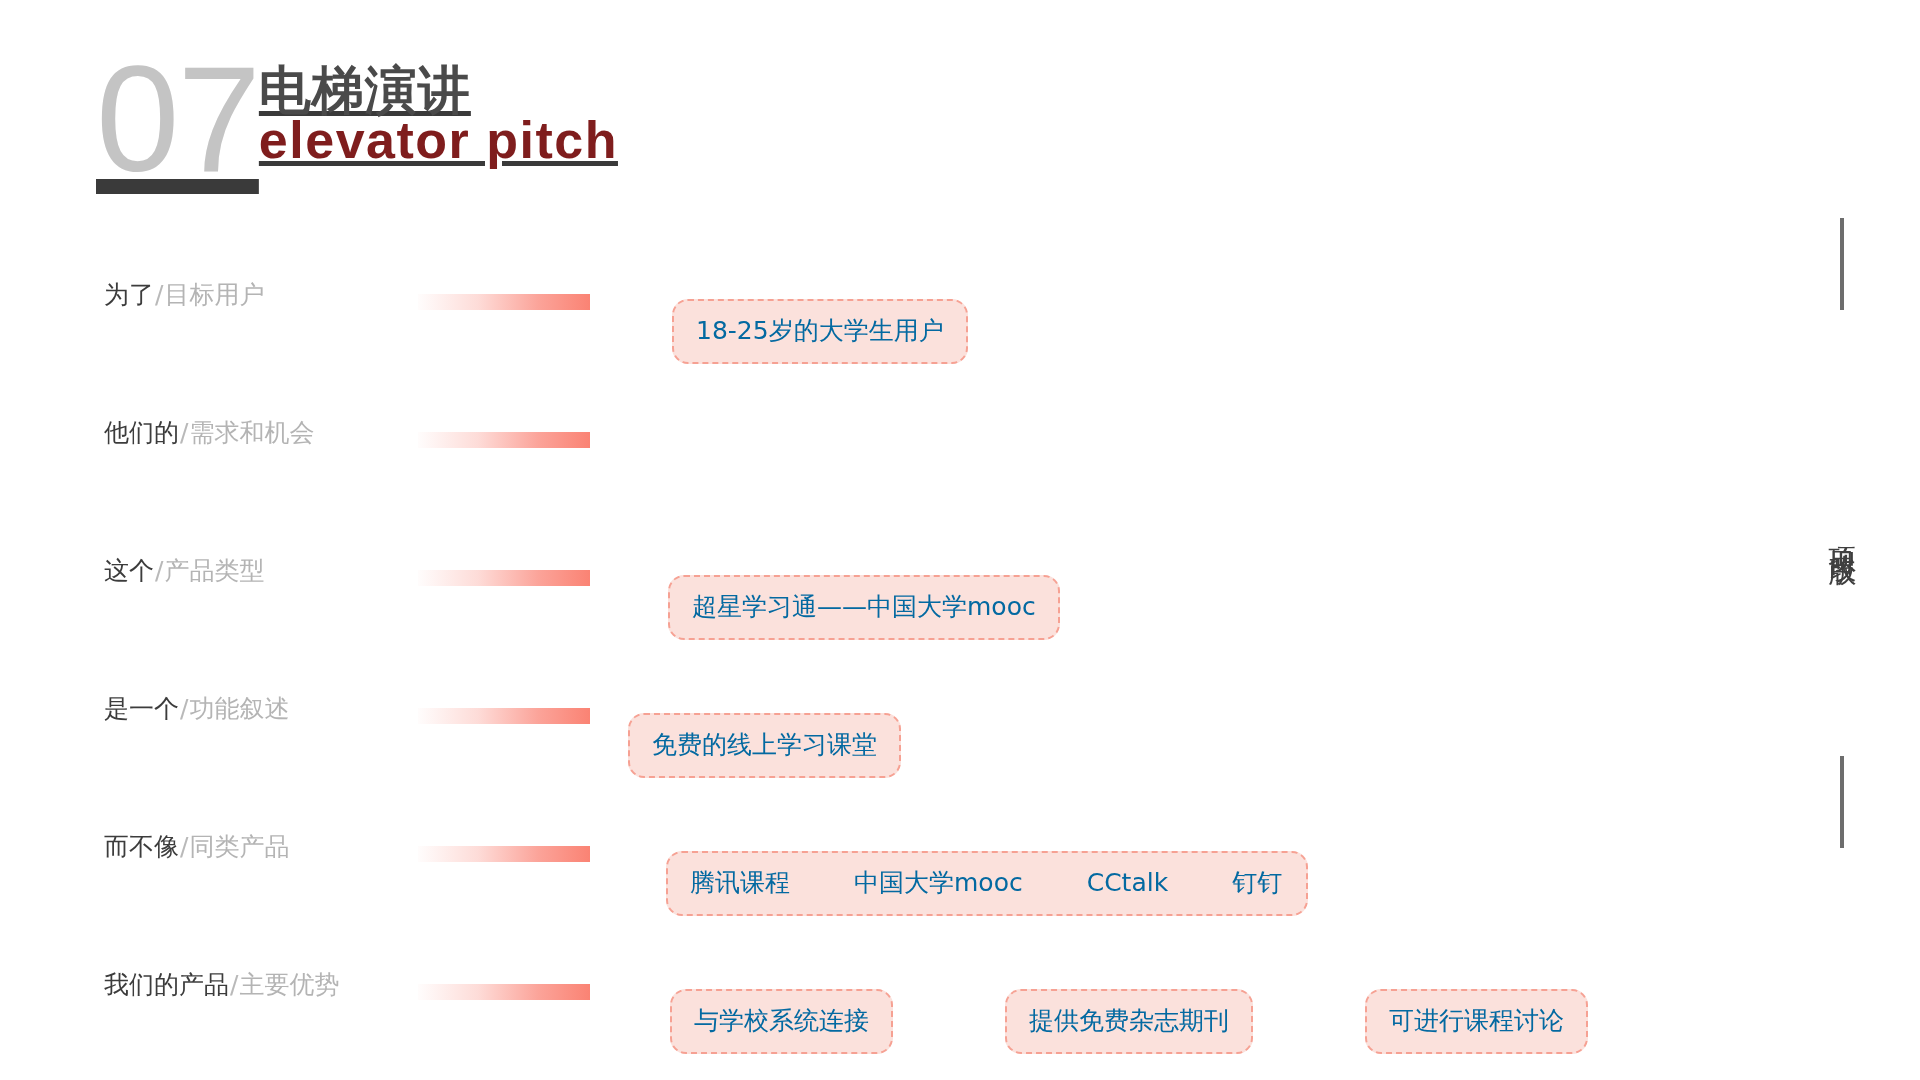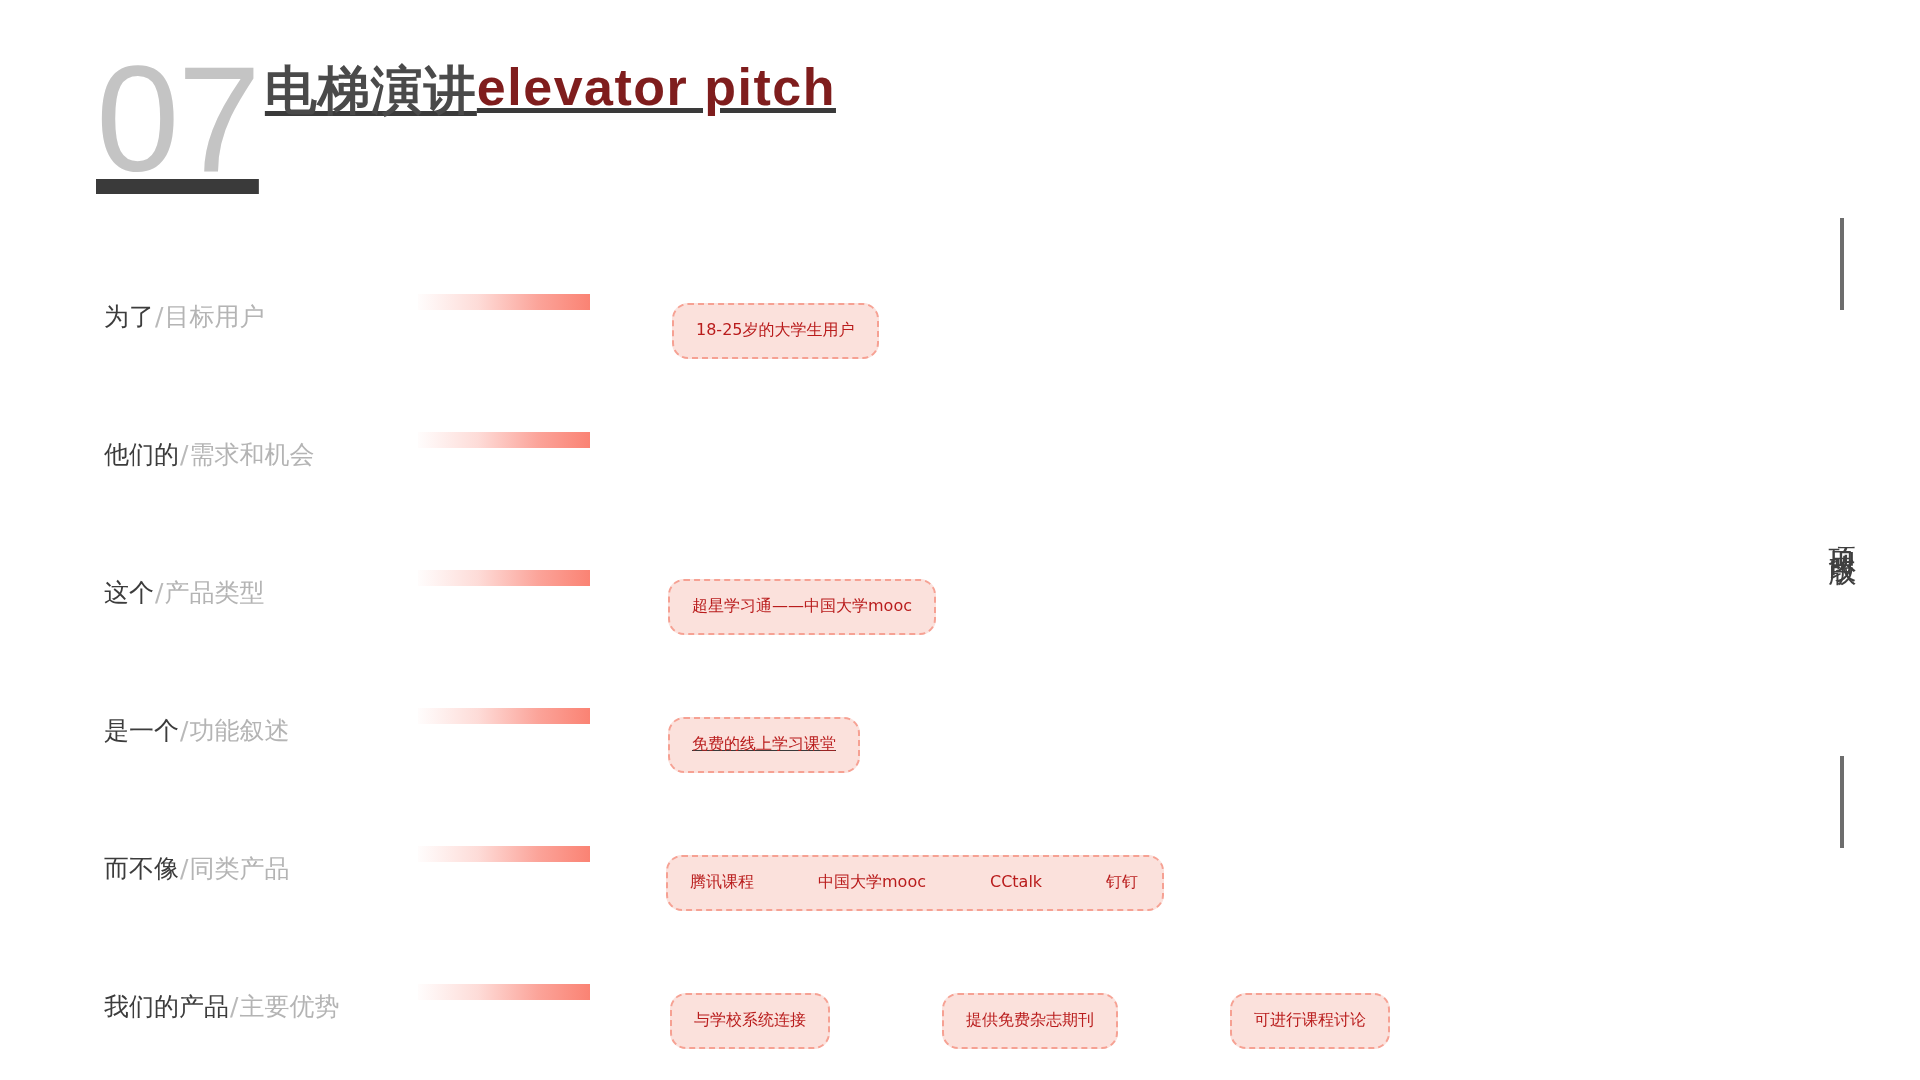--- a/index.html
+++ b/index.html
@@ -31,24 +31,23 @@
   .header-number {
     font-size: 150px;
     line-height: 0.92;
     font-weight: 300;
     color: #c4c4c4;
     letter-spacing: -2px;
     font-family: "Liberation Sans", "DejaVu Sans", sans-serif;
   }
 
   .header-texts {
-    margin-left: 6px;
     margin-top: 14px;
     display: flex;
-    flex-direction: row;
+    flex-direction: column;
   }
 
   .header-title-cn {
     font-size: 52px;
     line-height: 1.02;
     font-weight: 700;
     color: #4a4a4a;
     letter-spacing: 1px;
     font-family: "DejaVu Sans", "Liberation Sans", sans-serif;
   }
@@ -72,21 +71,21 @@
   }
 
   .row {
     position: relative;
     height: 138px;
   }
 
   .row-label {
     position: absolute;
     left: 104px;
-    top: 38px;
+    top: 16px;
     font-size: 25px;
     line-height: 34px;
     white-space: nowrap;
     font-family: "DejaVu Sans", "Liberation Sans", sans-serif;
   }
 
   .row-label .lead {
     color: #3c3c3c;
   }
 
@@ -113,22 +112,22 @@
     top: 0;
     height: 100%;
     display: flex;
     align-items: center;
   }
 
   .tag {
     background: #fbe1dc;
     border: 2px dashed #f6a193;
     border-radius: 16px;
-    color: #b91c1c;
-    font-size: 16px;
+    color: #0369a1;
+    font-size: 25px;
     line-height: 1;
     padding: 17px 22px 19px 22px;
     white-space: nowrap;
     font-family: "DejaVu Sans", "Liberation Sans", sans-serif;
     text-align: center;
   }
 
   .tag.wide-group {
     display: flex;
     align-items: center;
@@ -198,21 +197,21 @@
     <div class="row">
       <div class="row-label"><span class="lead">这个</span><span class="sep">/</span><span class="sub">产品类型</span></div>
       <div class="row-bar"></div>
       <div class="row-tags" style="left: 668px; gap: 60px;">
         <div class="tag">超星学习通——中国大学mooc</div>
       </div>
     </div>
     <div class="row">
       <div class="row-label"><span class="lead">是一个</span><span class="sep">/</span><span class="sub">功能叙述</span></div>
       <div class="row-bar"></div>
-      <div class="row-tags" style="left: 668px; gap: 60px; text-decoration: underline;">
+      <div class="row-tags" style="left: 628px; gap: 60px;">
         <div class="tag">免费的线上学习课堂</div>
       </div>
     </div>
     <div class="row">
       <div class="row-label"><span class="lead">而不像</span><span class="sep">/</span><span class="sub">同类产品</span></div>
       <div class="row-bar"></div>
       <div class="row-tags" style="left: 666px; gap: 60px;">
         <div class="tag wide-group">
           <span class="chunk">腾讯课程</span>
           <span class="chunk">中国大学mooc</span>

